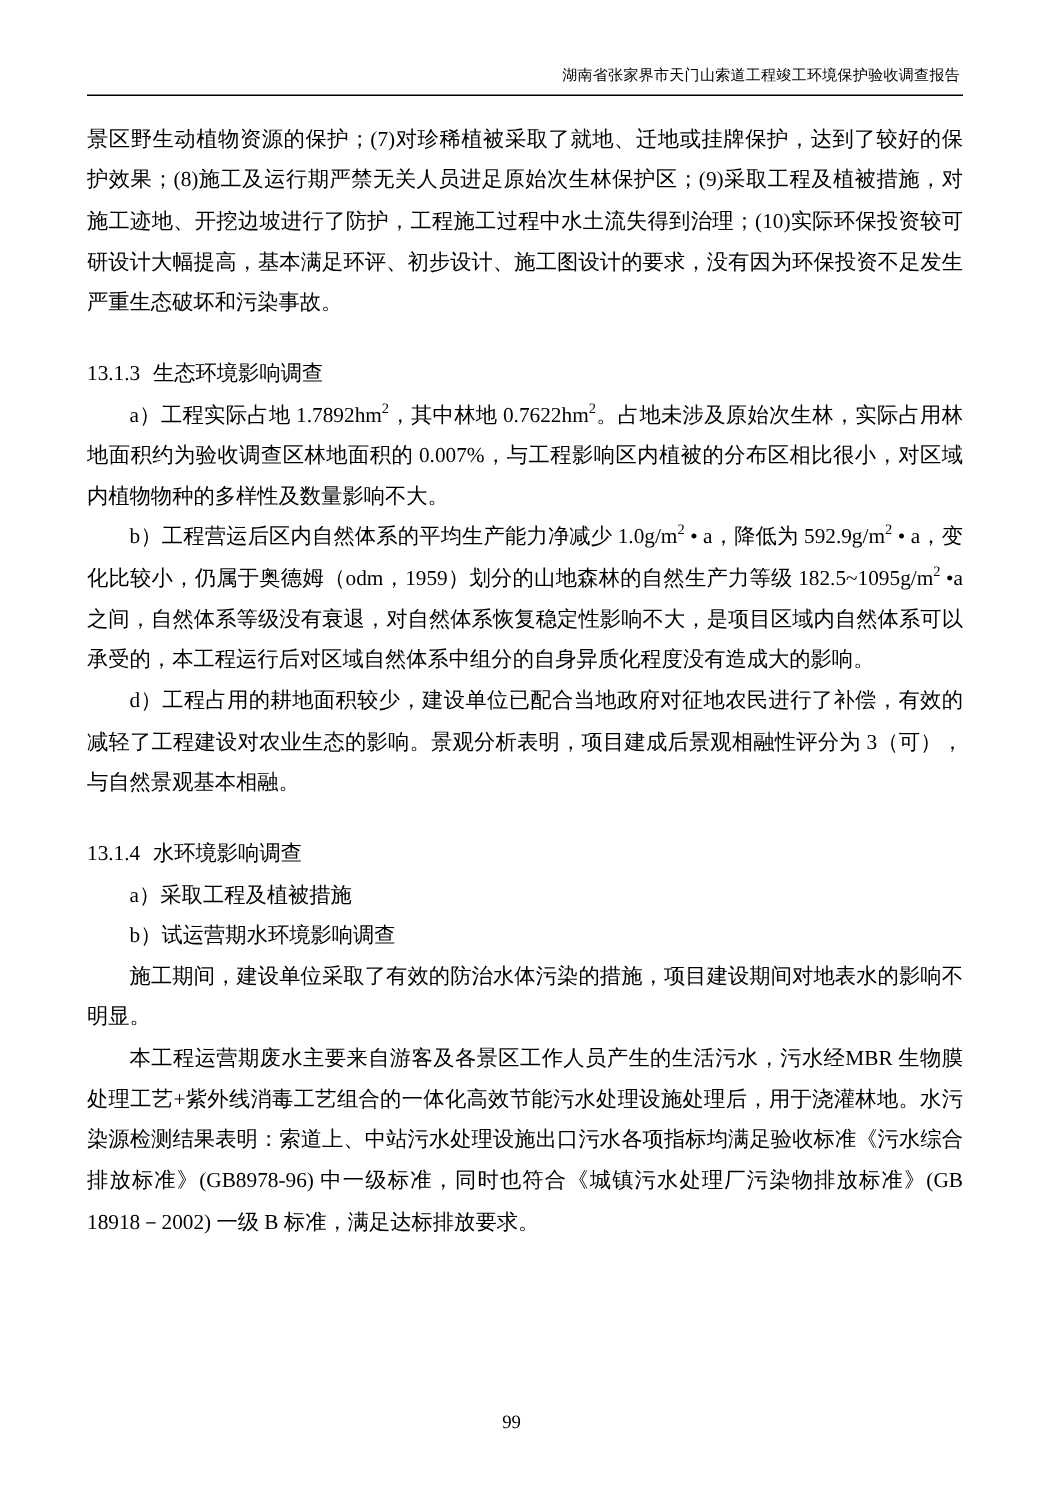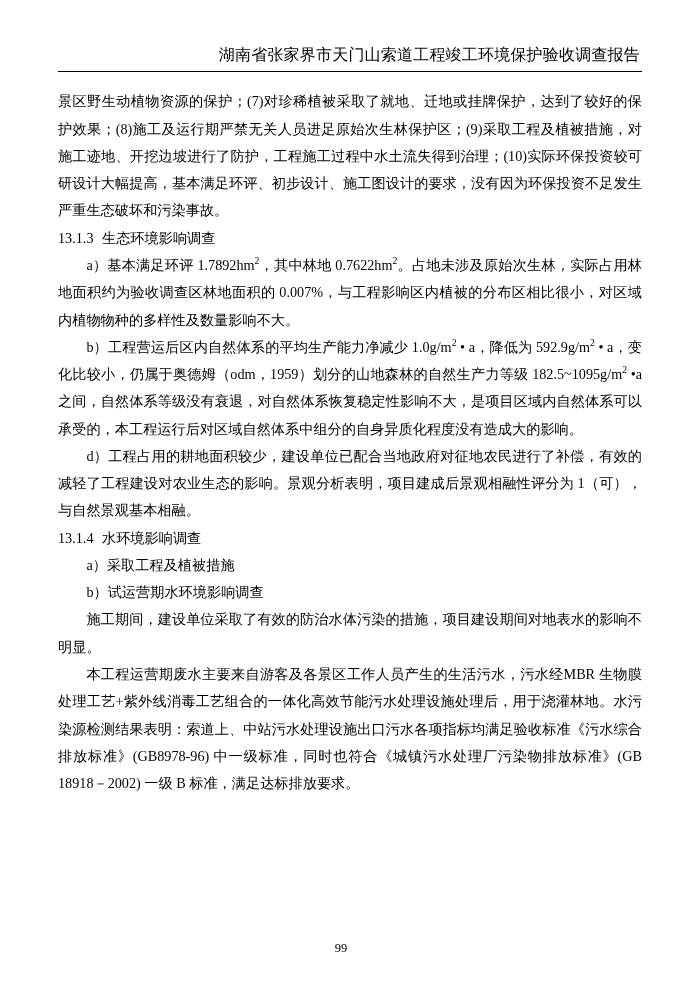--- a/index.html
+++ b/index.html
@@ -16,21 +16,21 @@
   }
   .page {
     position: relative;
     width: 700px;
     height: 990px;
     box-sizing: border-box;
     padding: 44px 58px 30px 58px;
   }
   .header {
     text-align: right;
-    font-size: 16px;
+    font-size: 10px;
     line-height: 1.4;
     padding-bottom: 5px;
     padding-right: 2px;
     letter-spacing: 0.2px;
   }
   .header-rule {
     border-bottom: 1.1px solid #000;
     margin: 0 0 16px 0;
   }
   .content {
@@ -43,21 +43,21 @@
     margin: 0;
     padding: 0;
   }
   .p-cont {
     text-indent: 0;
   }
   .p-indent {
     text-indent: 2em;
   }
   .heading {
-    margin-top: 0;
+    margin-top: 20px;
     text-indent: 0;
   }
   .heading .num {
     margin-right: 0.6em;
   }
   sup {
     font-size: 0.68em;
     vertical-align: super;
     line-height: 0;
   }
@@ -80,26 +80,26 @@
     <span>湖南省张家界市天门山索道工程竣工环境保护验收调查报告</span>
   </div>
   <div class="header-rule"></div>
 
   <div class="content">
 
     <p class="p-cont">景区野生动植物资源的保护；(7)对珍稀植被采取了就地、迁地或挂牌保护，达到了较好的保护效果；(8)施工及运行期严禁无关人员进足原始次生林保护区；(9)采取工程及植被措施，对施工迹地、开挖边坡进行了防护，工程施工过程中水土流失得到治理；(10)实际环保投资较可研设计大幅提高，基本满足环评、初步设计、施工图设计的要求，没有因为环保投资不足发生严重生态破坏和污染事故。</p>
 
     <p class="heading"><span class="num">13.1.3</span><span>生态环境影响调查</span></p>
 
-    <p class="p-indent"><span>a）基本满足环评 1.7892hm</span><sup>2</sup><span>，其中林地 0.7622hm</span><sup>2</sup><span>。占地未涉及原始次生林，实际占用林地面积约为验收调查区林地面积的 0.007%，与工程影响区内植被的分布区相比很小，对区域内植物物种的多样性及数量影响不大。</span></p>
+    <p class="p-indent"><span>a）工程实际占地 1.7892hm</span><sup>2</sup><span>，其中林地 0.7622hm</span><sup>2</sup><span>。占地未涉及原始次生林，实际占用林地面积约为验收调查区林地面积的 0.007%，与工程影响区内植被的分布区相比很小，对区域内植物物种的多样性及数量影响不大。</span></p>
 
     <p class="p-indent"><span>b）工程营运后区内自然体系的平均生产能力净减少  1.0g/m</span><sup>2</sup><span> • a，降低为 592.9g/m</span><sup>2</sup><span> • a，变化比较小，仍属于奥德姆（odm，1959）划分的山地森林的自然生产力等级 182.5~1095g/m</span><sup>2</sup><span> •a 之间，自然体系等级没有衰退，对自然体系恢复稳定性影响不大，是项目区域内自然体系可以承受的，本工程运行后对区域自然体系中组分的自身异质化程度没有造成大的影响。</span></p>
 
 
-    <p class="p-indent">d）工程占用的耕地面积较少，建设单位已配合当地政府对征地农民进行了补偿，有效的减轻了工程建设对农业生态的影响。景观分析表明，项目建成后景观相融性评分为 1（可），与自然景观基本相融。</p>
+    <p class="p-indent">d）工程占用的耕地面积较少，建设单位已配合当地政府对征地农民进行了补偿，有效的减轻了工程建设对农业生态的影响。景观分析表明，项目建成后景观相融性评分为 3（可），与自然景观基本相融。</p>
 
     <p class="heading"><span class="num">13.1.4</span><span>水环境影响调查</span></p>
 
     <p class="p-indent">a）采取工程及植被措施</p>
 
     <p class="p-indent">b）试运营期水环境影响调查</p>
 
     <p class="p-indent">施工期间，建设单位采取了有效的防治水体污染的措施，项目建设期间对地表水的影响不明显。</p>
 
     <p class="p-indent">本工程运营期废水主要来自游客及各景区工作人员产生的生活污水，污水经MBR  生物膜处理工艺+紫外线消毒工艺组合的一体化高效节能污水处理设施处理后，用于浇灌林地。水污染源检测结果表明：索道上、中站污水处理设施出口污水各项指标均满足验收标准《污水综合排放标准》(GB8978-96) 中一级标准，同时也符合《城镇污水处理厂污染物排放标准》(GB 18918－2002) 一级 B 标准，满足达标排放要求。</p>

